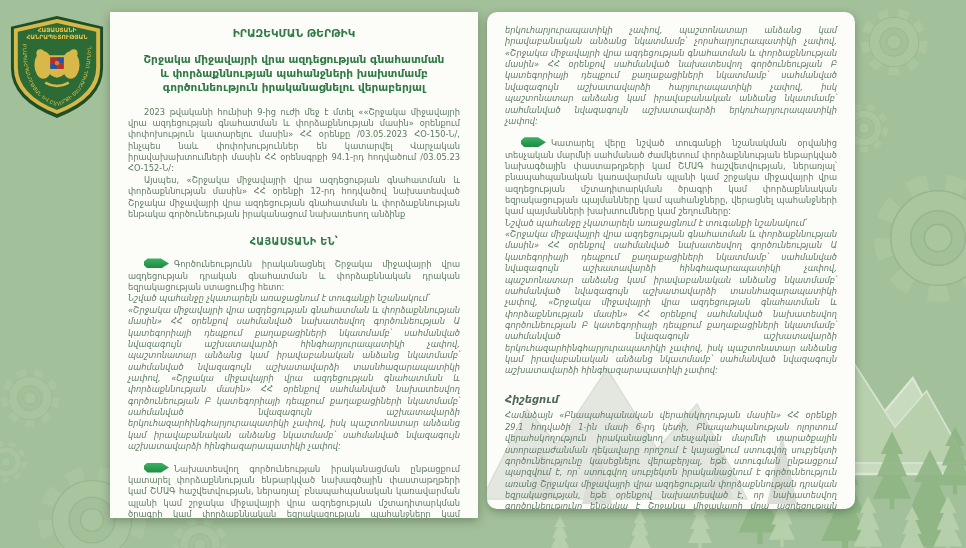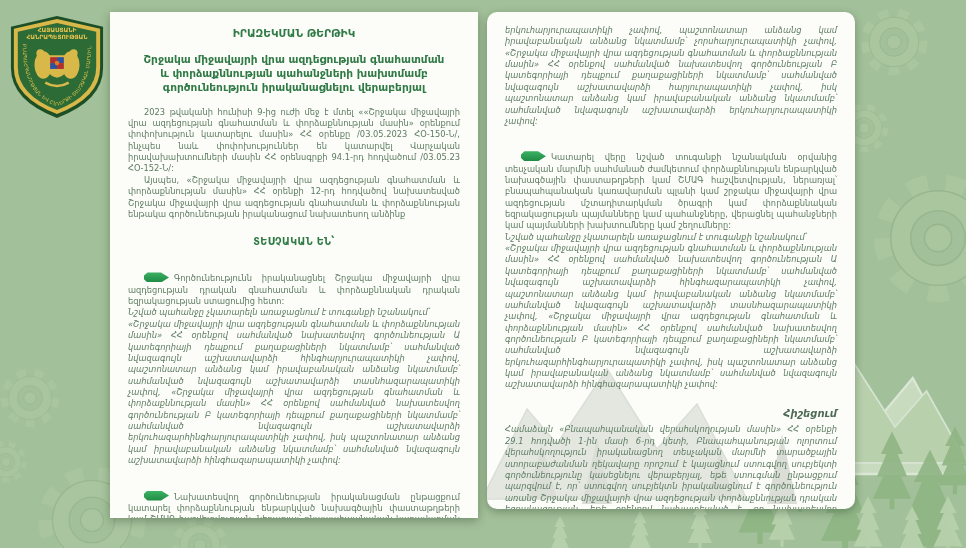--- a/index.html
+++ b/index.html
@@ -29,34 +29,34 @@
     font-size:10.6px; font-weight:bold; color:#2f7a45; line-height:1.3;
   }
   .doc-subtitle {
     margin:12px 10px 12px; text-align:center; text-indent:0;
     font-size:10.6px; font-weight:bold; color:#2f7a45; line-height:1.32;
   }
   .section-heading {
     margin:15px 0 9px; text-align:center; text-indent:0;
     font-size:9.6px; font-weight:bold; color:#2f7a45; letter-spacing:.4px;
   }
-  .bullet-para { margin-top:24px; }
+  .bullet-para { margin-top:10px; }
   .tag-bullet {
     display:inline-block; width:25px; height:10px; margin-right:5px;
     vertical-align:-1px;
     background:linear-gradient(180deg,#3cb263,#1f8b44);
     clip-path:polygon(0% 32%, 14% 0%, 68% 0%, 100% 50%, 68% 100%, 14% 100%, 0% 68%);
   }
   .basis {
     margin:7px 0 0 auto; max-width:225px; text-align:right;
     font-style:italic; text-indent:0;
   }
   .reminder-h {
     margin:16px 0 4px; font-size:10px; font-weight:bold; font-style:italic;
-    color:#4d6a55; text-indent:0; text-align:right;
+    color:#4d6a55; text-indent:0; text-align:left;
   }
   .wm {
     position:absolute; left:0; right:0; bottom:0; height:160px;
     z-index:1; opacity:.30; pointer-events:none;
   }
 </style>
 </head>
 <body>
 
 <div id="stage">
@@ -154,21 +154,21 @@
       <path d="M38,70 q12,7 24,0" stroke="#d9b84a" stroke-width="2.5" fill="none"></path>
     </g>
   </svg>
 
   <div id="page-left" class="page">
     <div class="page-content">
       <p class="doc-title">ԻՐԱԶԵԿՄԱՆ ԹԵՐԹԻԿ</p>
       <p class="doc-subtitle">Շրջակա միջավայրի վրա ազդեցության գնահատման և փորձաքննության պահանջների խախտմամբ գործունեություն իրականացնելու վերաբերյալ</p>
       <p class="para">2023 թվականի հունիսի 9-ից ուժի մեջ է մտել ««Շրջակա միջավայրի վրա ազդեցության գնահատման և փորձաքննության մասին» օրենքում փոփոխություն կատարելու մասին» ՀՀ օրենքը /03.05.2023 ՀՕ-150-Ն/, ինչպես նաև փոփոխություններ են կատարվել Վարչական իրավախախտումների մասին ՀՀ օրենսգրքի 94.1-րդ հոդվածում /03.05.23 ՀՕ-152-Ն/:</p>
       <p class="para">Այսպես, «Շրջակա միջավայրի վրա ազդեցության գնահատման և փորձաքննության մասին» ՀՀ օրենքի 12-րդ հոդվածով նախատեսված Շրջակա միջավայրի վրա ազդեցության գնահատման և փորձաքննության ենթակա գործունեության իրականացում նախատեսող անձինք</p>
-      <p class="section-heading">ՏԵՍՉԱԿԱՆ ԵՆ՝</p>
+      <p class="section-heading">ՀԱՅԱՍՏԱՆԻ ԵՆ՝</p>
       <p class="para bullet-para"><span class="tag-bullet"></span><span>Գործունեությունն իրականացնել Շրջակա միջավայրի վրա ազդեցության դրական գնահատման և փորձաքննական դրական եզրակացության ստացումից հետո:</span></p>
       <p class="it">Նշված պահանջը չկատարելն առաջացնում է տուգանքի նշանակում՝</p>
       <p class="it">«Շրջակա միջավայրի վրա ազդեցության գնահատման և փորձաքննության մասին» ՀՀ օրենքով սահմանված նախատեսվող գործունեության Ա կատեգորիայի դեպքում քաղաքացիների նկատմամբ՝ սահմանված նվազագույն աշխատավարձի հինգհարյուրապատիկի չափով, պաշտոնատար անձանց կամ իրավաբանական անձանց նկատմամբ՝ սահմանված նվազագույն աշխատավարձի տասնհազարապատիկի չափով, «Շրջակա միջավայրի վրա ազդեցության գնահատման և փորձաքննության մասին» ՀՀ օրենքով սահմանված նախատեսվող գործունեության Բ կատեգորիայի դեպքում քաղաքացիների նկատմամբ՝ սահմանված նվազագույն աշխատավարձի երկուհազարհինգհարյուրապատիկի չափով, իսկ պաշտոնատար անձանց կամ իրավաբանական անձանց նկատմամբ՝ սահմանված նվազագույն աշխատավարձի հինգհազարապատիկի չափով:</p>
       <p class="para bullet-para"><span class="tag-bullet"></span><span>Նախատեսվող գործունեության իրականացման ընթացքում կատարել փորձաքննության ենթարկված նախագծային փաստաթղթերի կամ ՇՄԱԳ հաշվետվության, ներառյալ՝ բնապահպանական կառավարման պլանի կամ շրջակա միջավայրի վրա ազդեցության մշտադիտարկման ծրագրի կամ փորձաքննական եզրակացության պահանջները կամ պայմանները, իսկ սահմանված ժամկետների դեպքում՝ կատարել սահմանված ժամկետներում, չխախտել կամ դրանցից չշեղվել՝</span></p>
 
     </div>
   </div>
 
   <div id="page-right" class="page">
 

